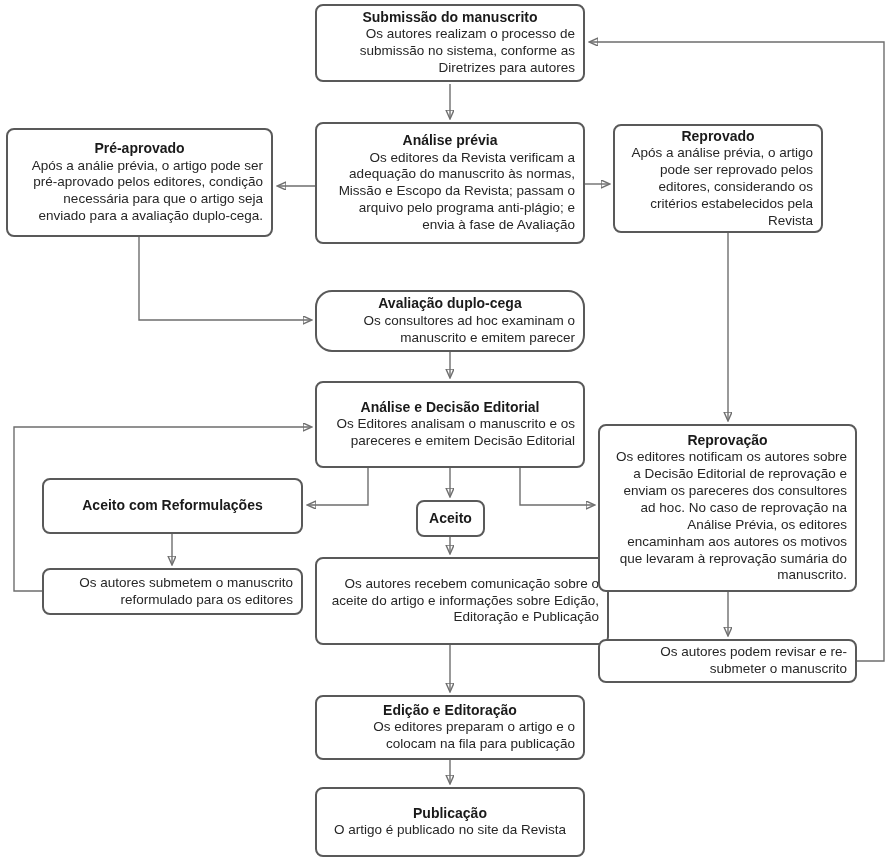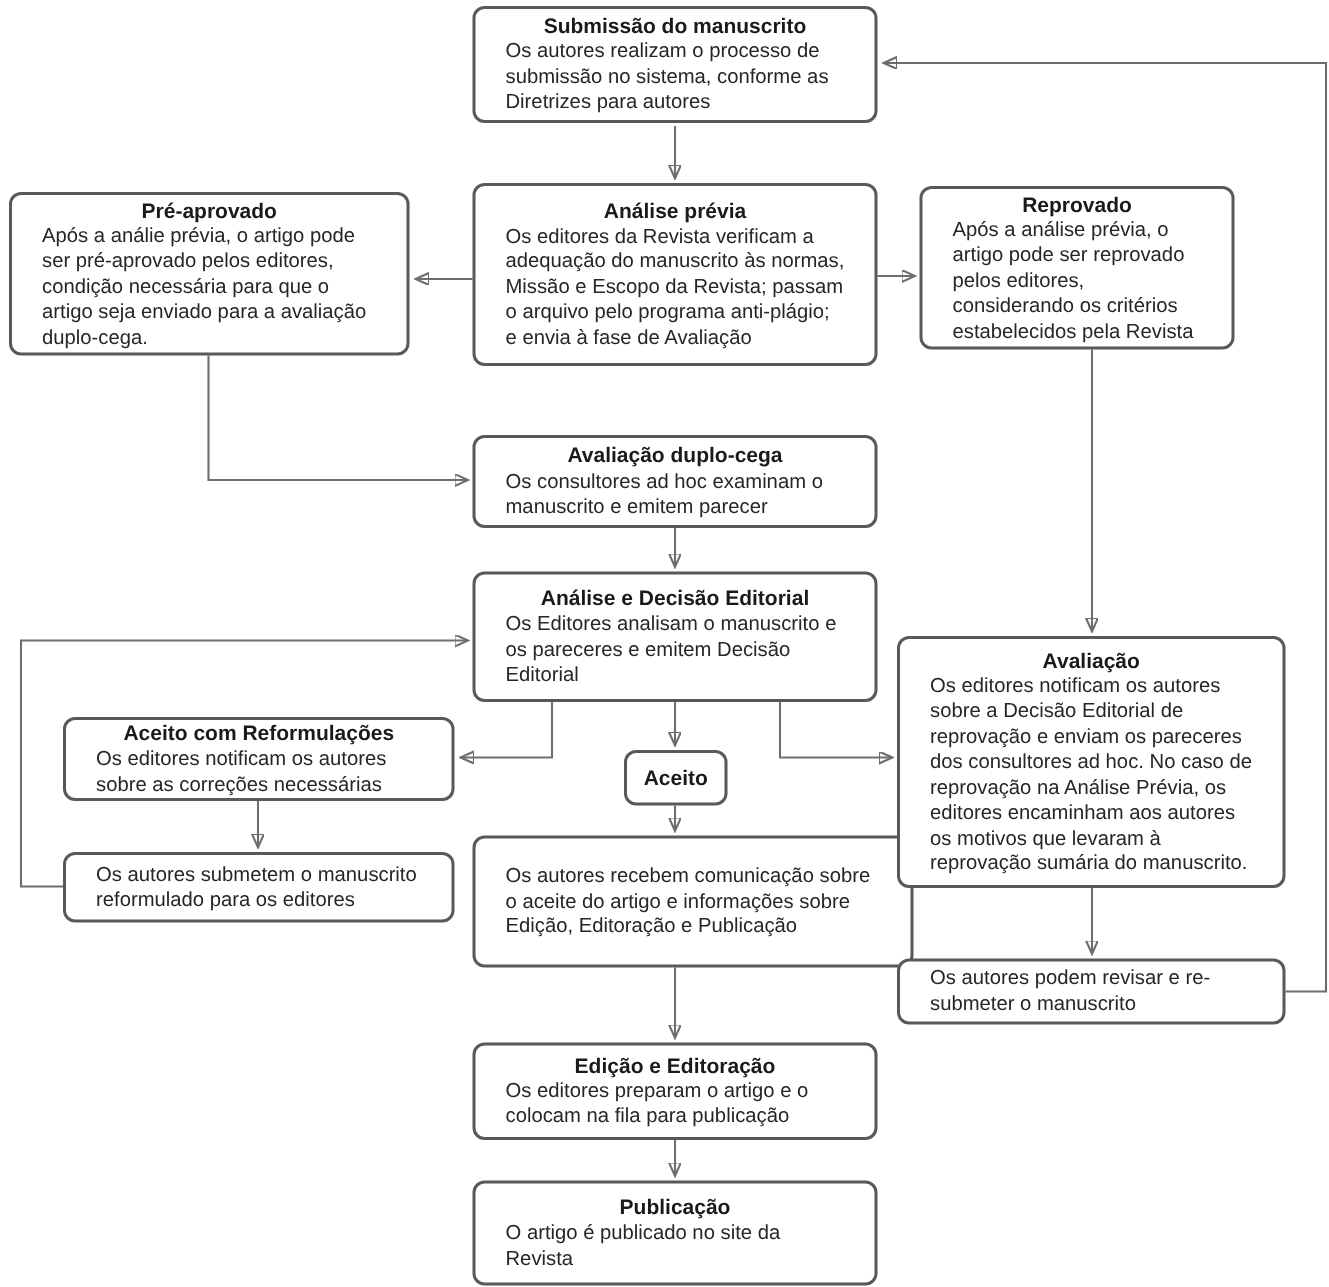--- a/index.html
+++ b/index.html
@@ -16,22 +16,22 @@
   .node{
     position:absolute;
     box-sizing:border-box;
     background:#ffffff;
     border:2px solid #595959;
     border-radius:8px;
     display:flex;
     flex-direction:column;
     align-items:center;
     justify-content:center;
-    text-align:left;
-    padding:4px 20px;
+    text-align:right;
+    padding:4px 8px;
     line-height:1.25;
   }
   .node-title{font-weight:bold;font-size:14px;color:#1a1a1a;}
   .node-body{font-size:13.5px;color:#262626;}
   .italic{}
   .upright{font-style:normal;}
 </style>
 </head>
 <body>
 
@@ -74,49 +74,48 @@
   <div class="node" style="left:6px;top:128px;width:267px;height:109px;">
     <div class="node-title">Pré-aprovado</div>
     <div class="node-body italic">Após a análie prévia, o artigo pode ser pré-aprovado pelos editores, condição necessária para que o artigo seja enviado para a avaliação duplo-cega.</div>
   </div>
 
   <div class="node" style="left:613px;top:124px;width:210px;height:109px;">
     <div class="node-title">Reprovado</div>
     <div class="node-body italic">Após a análise prévia, o artigo pode ser reprovado pelos editores, considerando os critérios estabelecidos pela Revista</div>
   </div>
 
-  <div class="node" style="left:315px;top:290px;width:270px;height:62px;">
+  <div class="node" style="left:315px;top:290px;width:270px;height:62px;border-radius:17px;">
     <div class="node-title">Avaliação duplo-cega</div>
     <div class="node-body italic">Os consultores ad hoc examinam o manuscrito e emitem parecer</div>
   </div>
 
   <div class="node" style="left:315px;top:381px;width:270px;height:87px;">
     <div class="node-title">Análise e Decisão Editorial</div>
     <div class="node-body italic">Os Editores analisam o manuscrito e os pareceres e emitem Decisão Editorial</div>
   </div>
 
   <div class="node" style="left:42px;top:478px;width:261px;height:56px;">
     <div class="node-title">Aceito com Reformulações</div>
-    <div class="node-body italic">Os editores notificam os autores sobre as correções necessárias</div>
   </div>
 
   <div class="node" style="left:42px;top:568px;width:261px;height:47px;">
     <div class="node-body italic">Os autores submetem o manuscrito reformulado para os editores</div>
   </div>
 
   <div class="node" style="left:416px;top:500px;width:69px;height:37px;">
     <div class="node-title">Aceito</div>
   </div>
 
   <div class="node" style="left:315px;top:557px;width:294px;height:88px;">
     <div class="node-body italic">Os autores recebem comunicação sobre o aceite do artigo e informações sobre Edição, Editoração e Publicação</div>
   </div>
 
   <div class="node" style="left:598px;top:424px;width:259px;height:168px;">
-    <div class="node-title">Avaliação</div>
+    <div class="node-title">Reprovação</div>
     <div class="node-body"><span class="italic">Os editores notificam os autores sobre a Decisão Editorial de reprovação e enviam os pareceres dos consultores ad hoc.</span><span class="upright"> No caso de reprovação na Análise Prévia, os editores encaminham aos autores os motivos que levaram à reprovação sumária do manuscrito.</span></div>
   </div>
 
   <div class="node" style="left:598px;top:639px;width:259px;height:44px;">
     <div class="node-body italic">Os autores podem revisar e re-submeter o manuscrito</div>
   </div>
 
   <div class="node" style="left:315px;top:695px;width:270px;height:65px;">
     <div class="node-title">Edição e Editoração</div>
     <div class="node-body italic">Os editores preparam o artigo e o colocam na fila para publicação</div>

